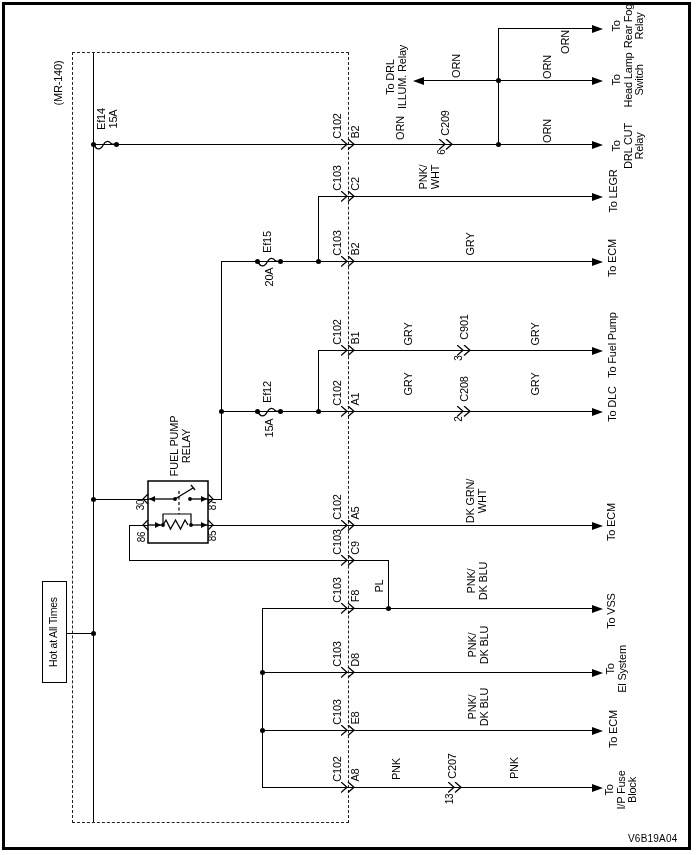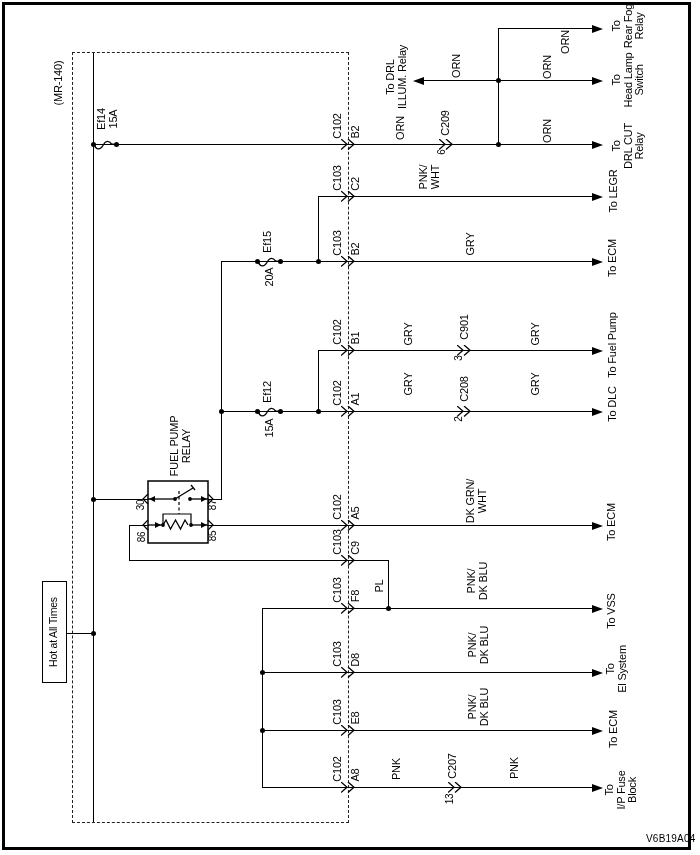--- a/index.html
+++ b/index.html
@@ -418,15 +418,15 @@
     </div>
   <div class="r" style="left:614px;top:729px">
       <span>To ECM</span>
     </div>
   <div class="r" style="left:621px;top:790px">
       <span>To
 I/P Fuse
 Block</span>
     </div>
 
-  <div class="htext" style="left:646px;top:833px"><span>V6B19A04</span></div>
+  <div class="htext" style="left:628px;top:833px"><span>V6B19A04</span></div>
 
 </div>
 
 </body></html>

